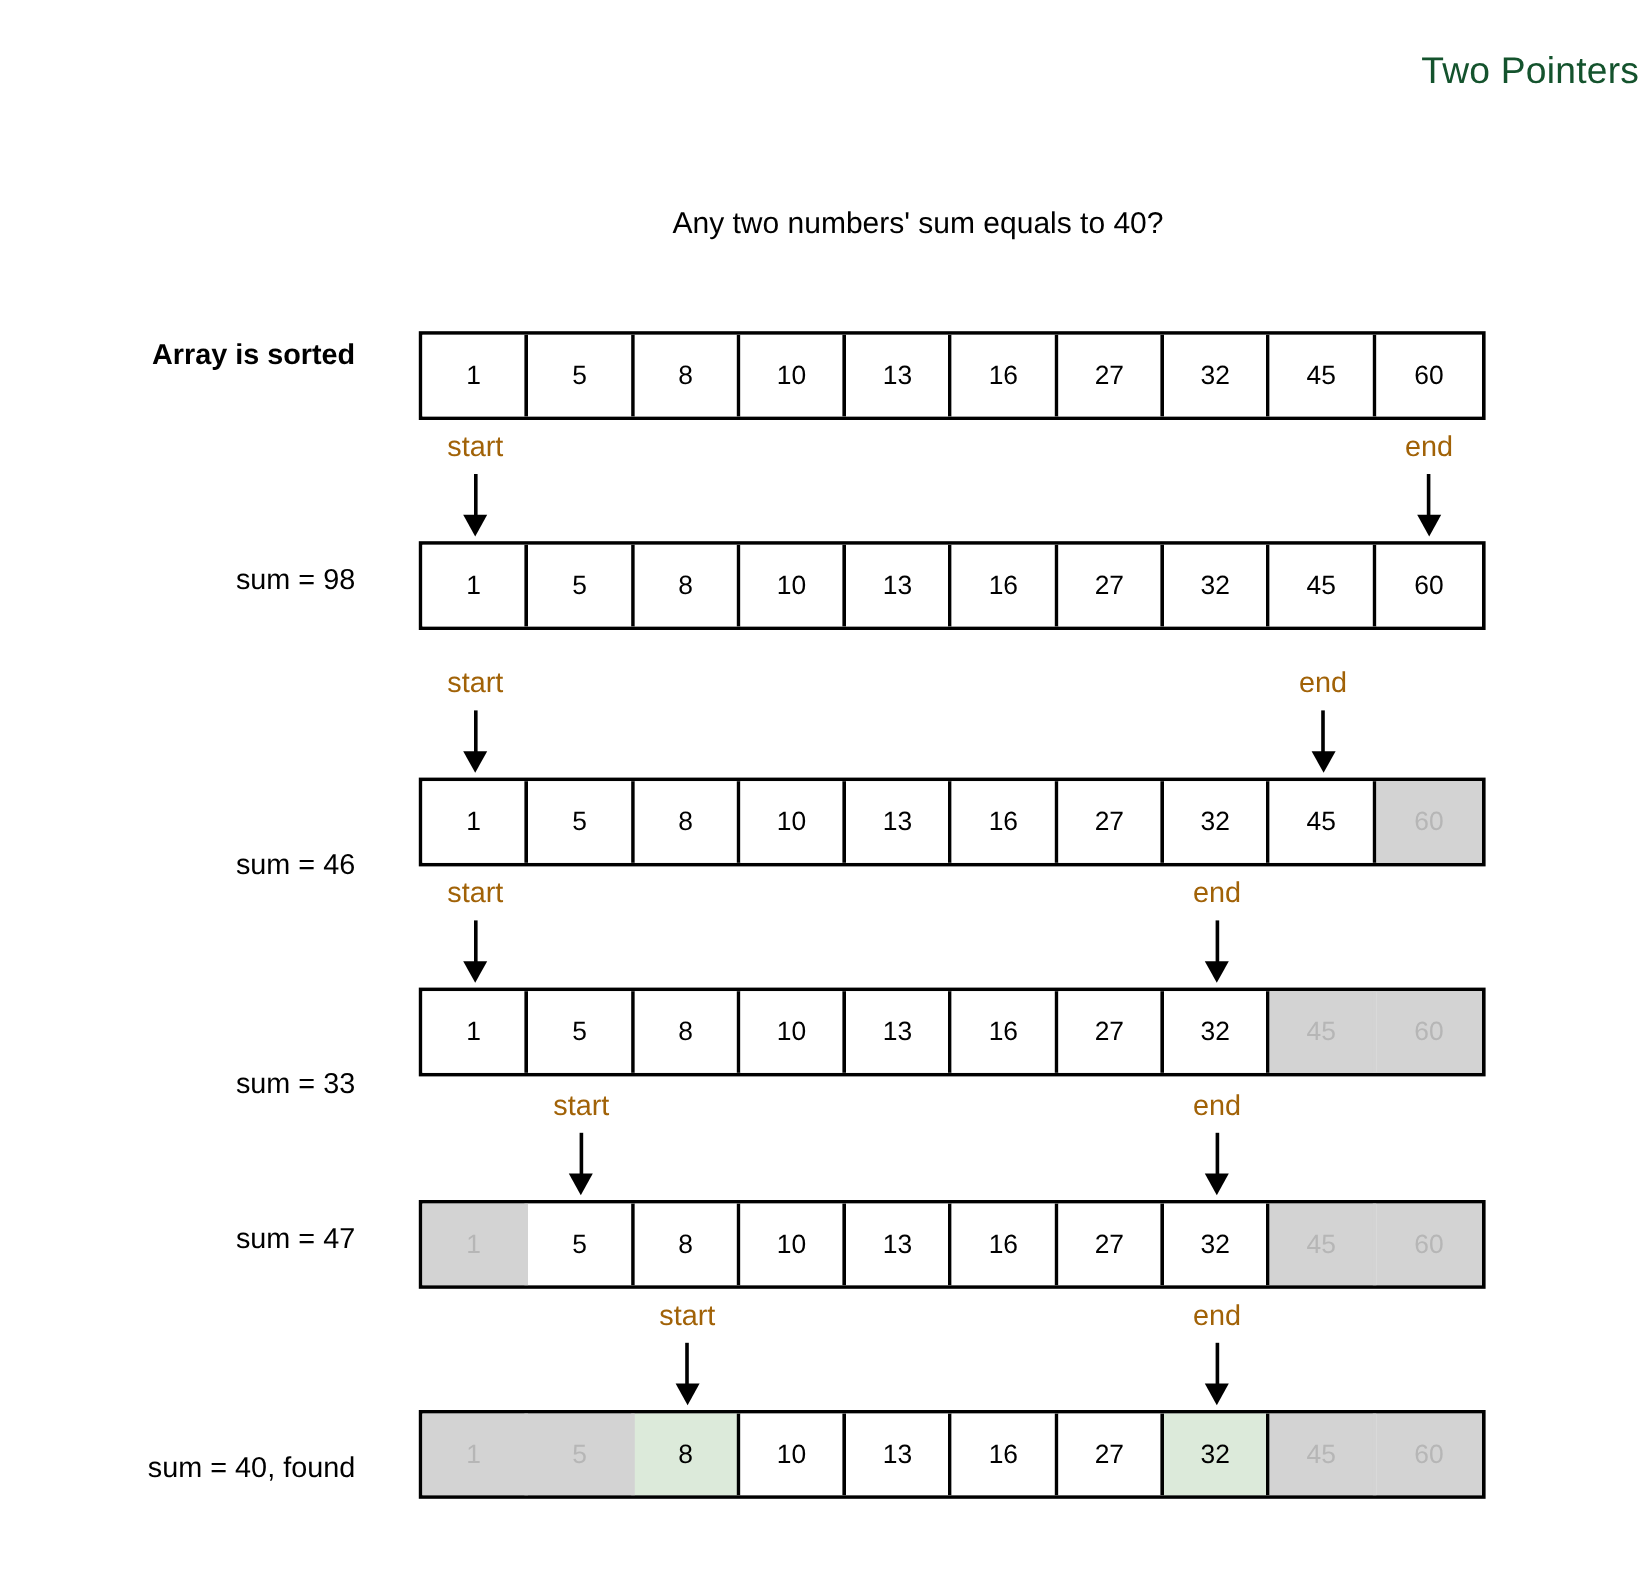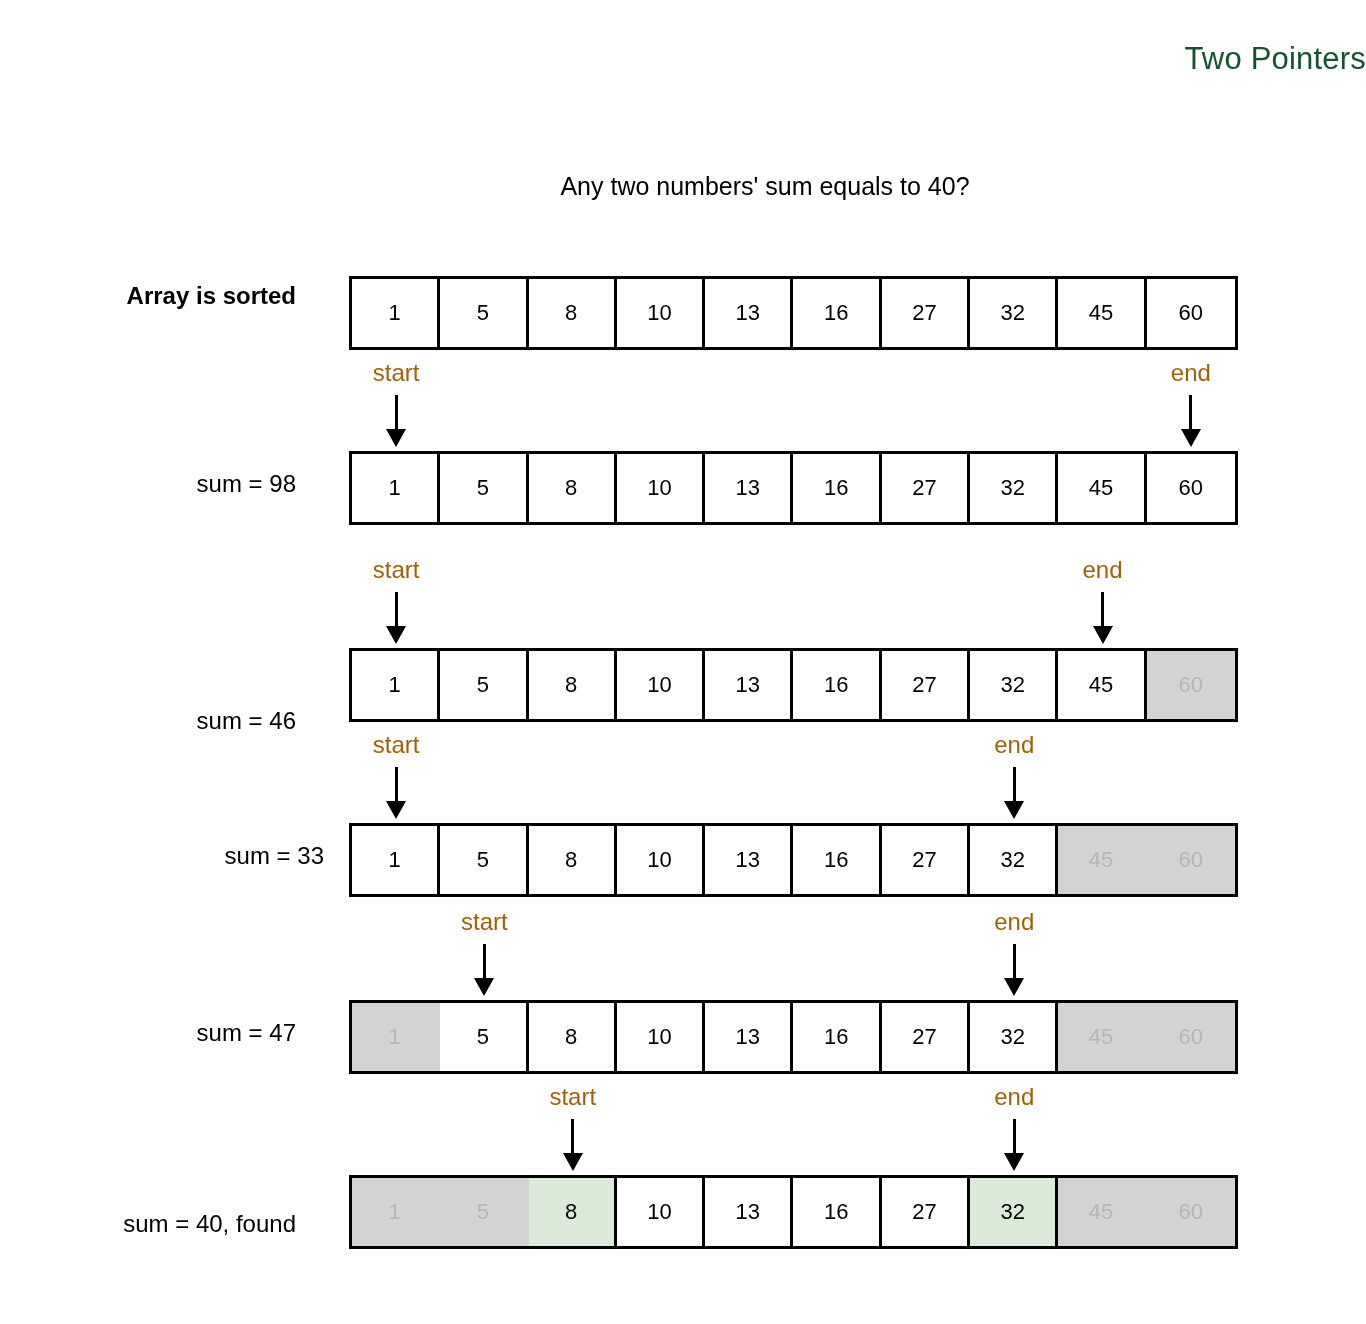--- a/index.html
+++ b/index.html
@@ -199,21 +199,21 @@
         <div class="pointer-shaft"></div>
         <div class="pointer-head"></div>
       </div>
       <div class="pointer" style="left: 1102.55px; top: 556px;">
         <div class="pointer-label">end</div>
         <div class="pointer-shaft"></div>
         <div class="pointer-head"></div>
       </div>
     </div>
     <div class="row" style="top: 0px;">
-      <div class="row-label" style="top: 842px; padding-left: 28px;">sum = 33</div>
+      <div class="row-label" style="top: 890px;">sum = 33</div>
       <div class="array" style="top: 823px;">
         <div class="cell">1</div>
         <div class="cell">5</div>
         <div class="cell">8</div>
         <div class="cell">10</div>
         <div class="cell">13</div>
         <div class="cell">16</div>
         <div class="cell">27</div>
         <div class="cell">32</div>
         <div class="cell dim">45</div>

